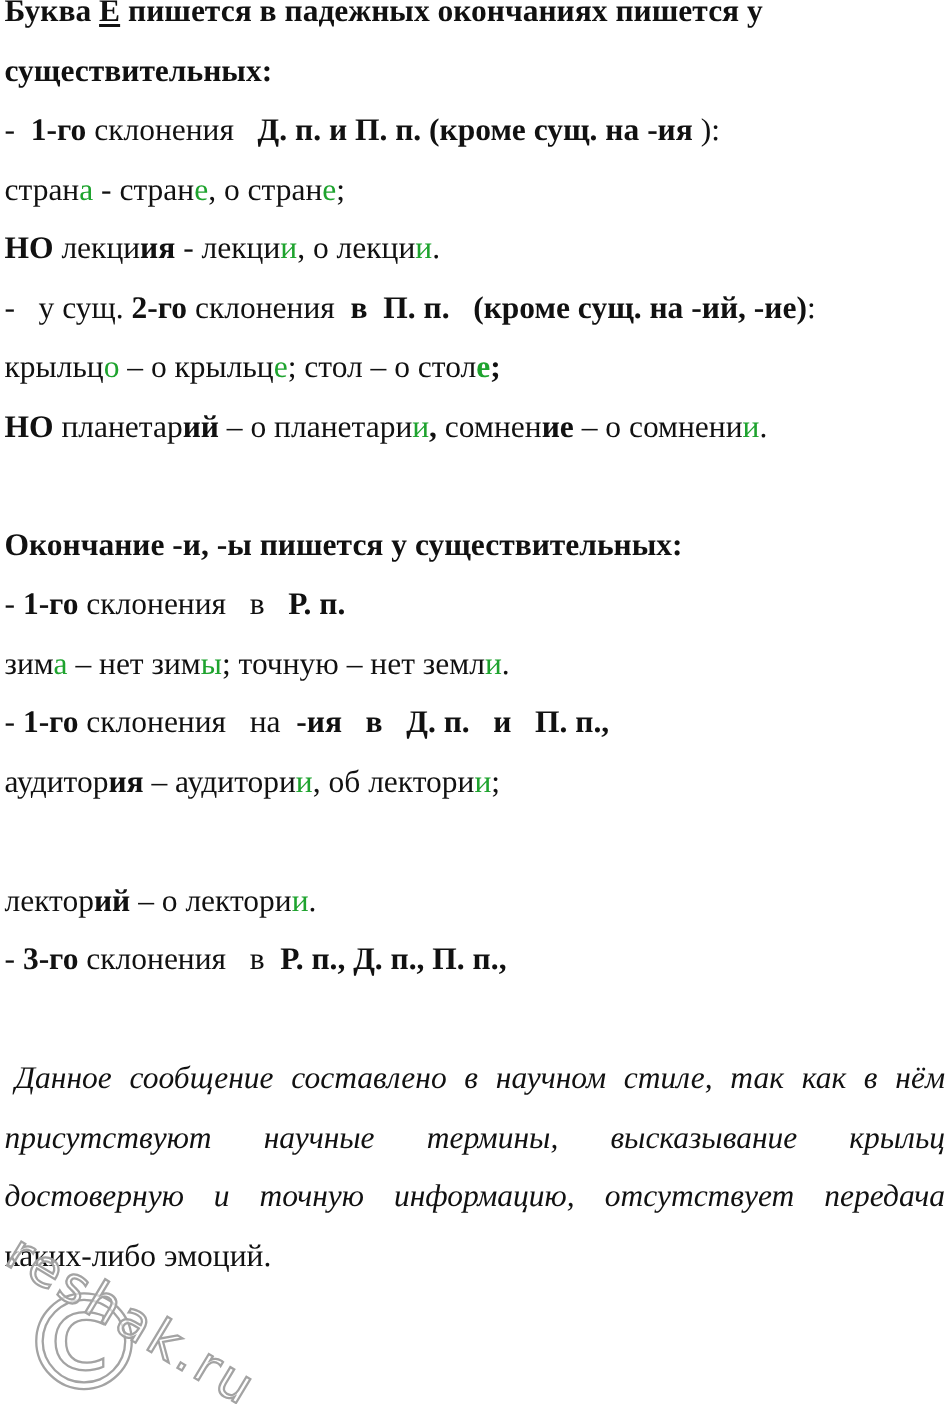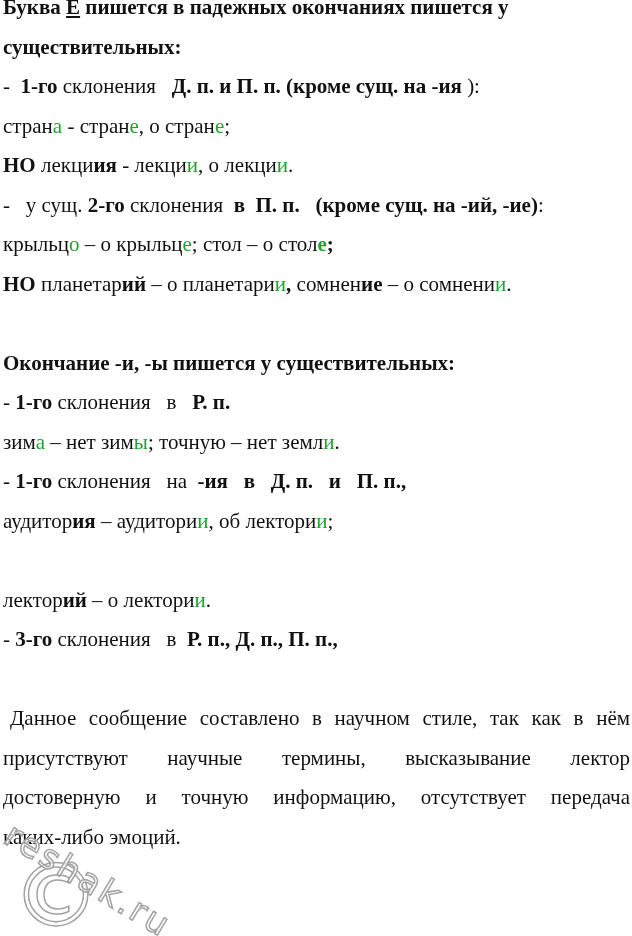--- a/index.html
+++ b/index.html
@@ -27,20 +27,21 @@
   }
   .line {
     height: 39.5px;
     white-space: pre-wrap;
     overflow: visible;
   }
   .line.para {
     white-space: normal;
     text-align: justify;
     text-align-last: justify;
+    font-style: italic;
   }
   .b { font-weight: 700; }
   .u { text-decoration: underline; }
   .g { color: var(--green, #1ea32e); }
   .watermark {
     position: absolute;
     left: 0;
     top: 0;
     pointer-events: none;
   }
@@ -61,21 +62,21 @@
     <div class="line"><span class="b">Окончание -и, -ы пишется у существительных:</span></div>
     <div class="line"><span>- </span><span class="b">1-го</span><span> склонения   в   </span><span class="b">Р. п.</span></div>
     <div class="line"><span>зим</span><span class="g">а</span><span> – нет зим</span><span class="g">ы</span><span>; точную – нет земл</span><span class="g">и</span><span>.</span></div>
     <div class="line"><span>- </span><span class="b">1-го</span><span> склонения   на  </span><span class="b">-ия   в   Д. п.   и   П. п.,</span></div>
     <div class="line"><span>аудитор</span><span class="b">ия</span><span> – аудитори</span><span class="g">и</span><span>, об лектори</span><span class="g">и</span><span>;</span></div>
     <div class="line"></div>
     <div class="line"><span>лектор</span><span class="b">ий</span><span> – о лектори</span><span class="g">и</span><span>.</span></div>
     <div class="line"><span>- </span><span class="b">3-го</span><span> склонения   в  </span><span class="b">Р. п., Д. п., П. п.,</span></div>
     <div class="line"></div>
     <div class="line para" style="text-indent: 7px;"><span>Данное сообщение составлено в научном стиле, так как в нём</span></div>
-    <div class="line para"><span>присутствуют научные термины, высказывание лектор</span></div>
+    <div class="line para"><span>присутствуют научные термины, высказывание крыльц</span></div>
     <div class="line para"><span>достоверную и точную информацию, отсутствует передача</span></div>
     <div class="line"><span>каких-либо эмоций.</span></div>
   </div>
 
 <svg class="watermark" width="632" height="936" viewBox="0 0 632 936" aria-hidden="true">
   <g fill="#ffffff" fill-opacity="0.6" stroke="#a3a3a3" stroke-width="1.5" font-family="DejaVu Sans, sans-serif">
     <text x="12" y="926" font-size="88">©</text>
     <text x="2" y="842" font-size="34" letter-spacing="3" transform="rotate(31 2 842)">reshak.ru</text>
   </g>
 </svg>

